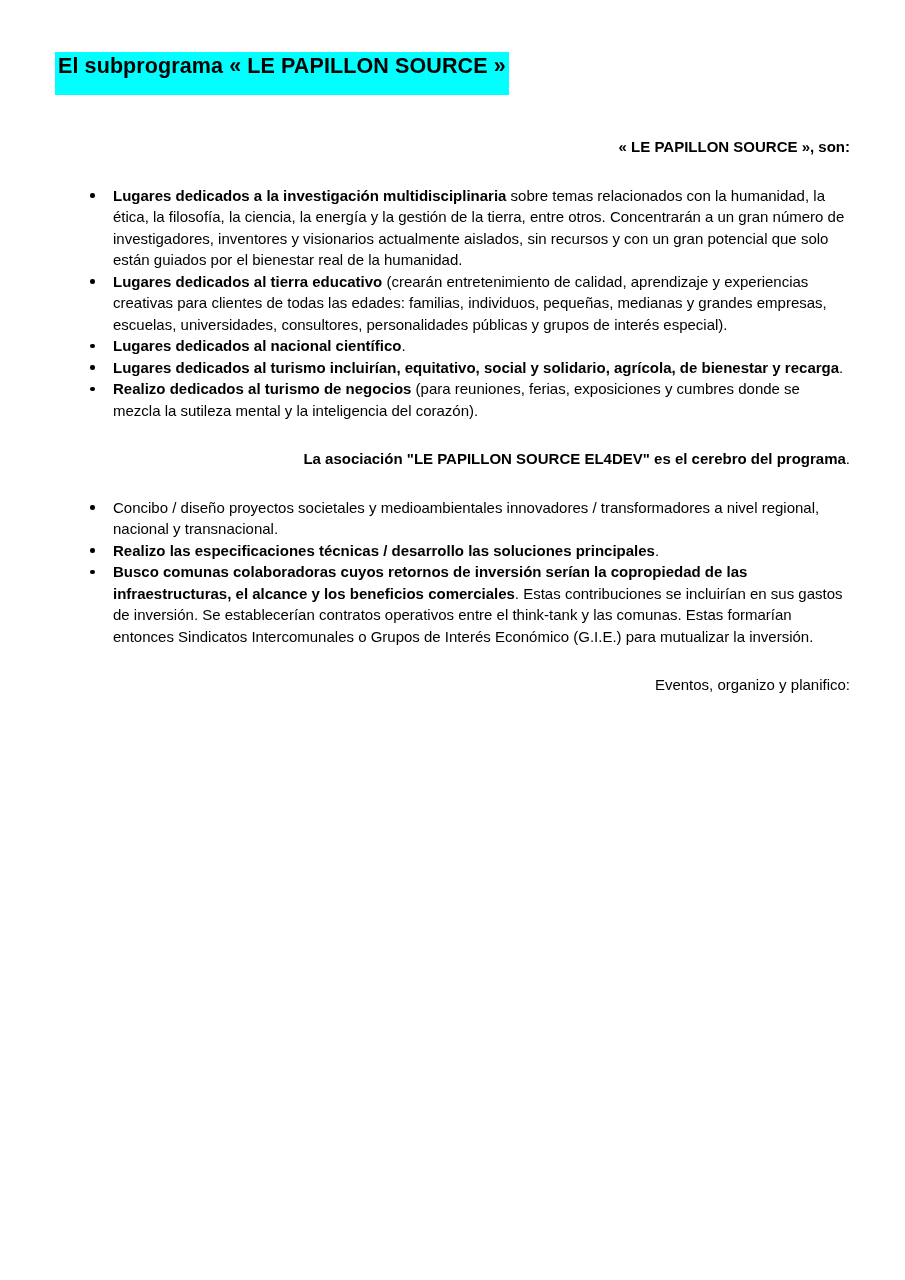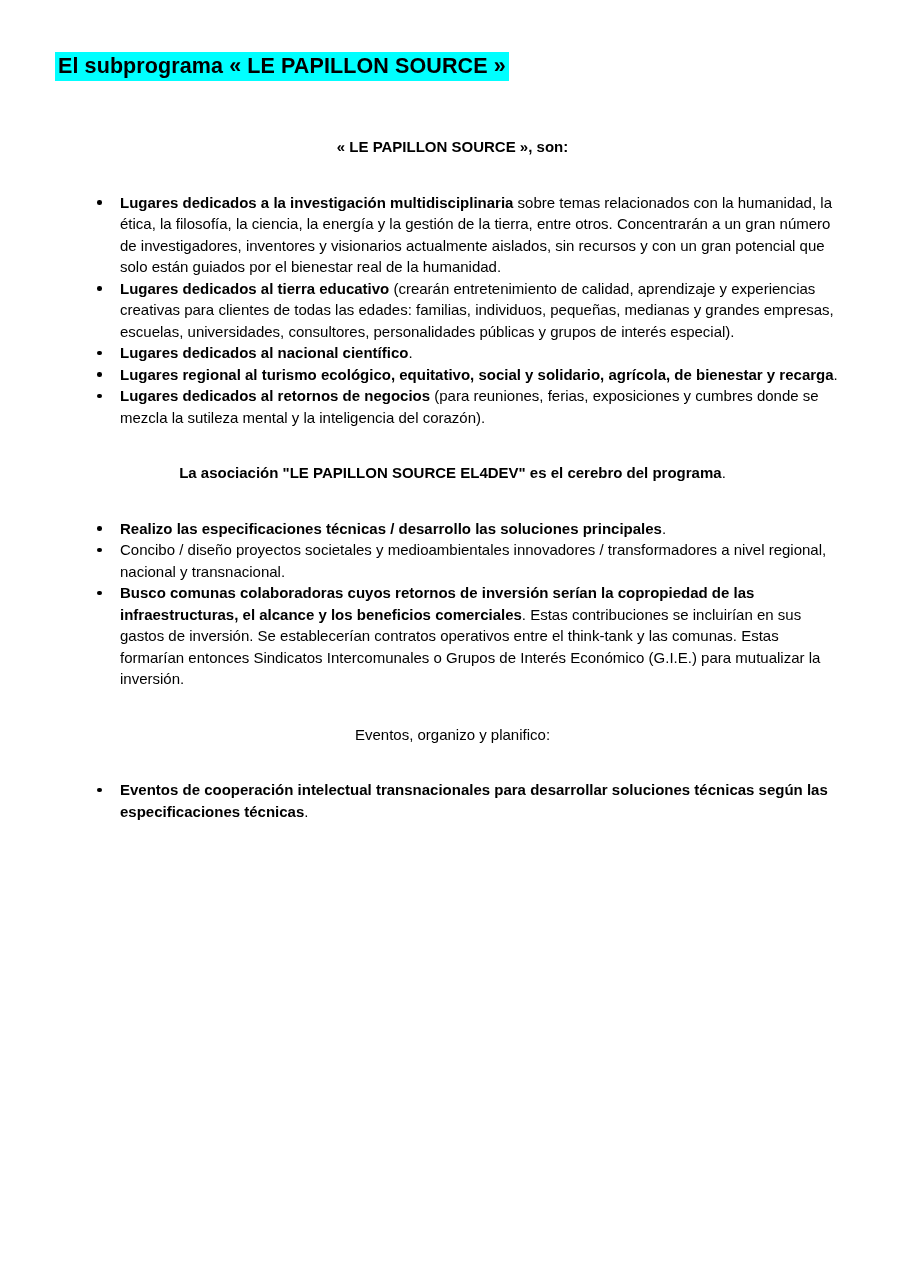--- a/index.html
+++ b/index.html
@@ -37,39 +37,39 @@
   .doc-title {
     font-size: 21.5px;
     font-weight: bold;
     line-height: 28px;
     margin: 0 0 0 0;
     letter-spacing: 0.1px;
     white-space: nowrap;
   }
   .doc-title .hl {
     background-color: #00ffff;
-    padding: 2px 3px 3px 3px;
+    padding: 2px 3px 17px 3px;
   }
 
   
   .para {
     font-size: 15px;
     line-height: 21.5px;
     margin: 0;
-    text-align: center;
+    text-align: right;
   }
   .para.bold { font-weight: bold; }
 
   .spacer-lg { height: 56px; }
   .spacer-md { height: 22px; }
 
   
   ul.bullets {
     list-style: none;
-    margin: 12px;
+    margin: 5px;
     padding: 0;
   }
   ul.bullets > li {
     position: relative;
     padding-left: 53px;
     font-size: 15px;
     line-height: 21.5px;
     margin: 0;
   }
   ul.bullets > li::before {
@@ -105,53 +105,50 @@
       <li>
         <b>Lugares dedicados a la investigación multidisciplinaria</b><span class="reg"> sobre temas relacionados con la humanidad, la ética, la filosofía, la ciencia, la energía y la gestión de la tierra, entre otros. Concentrarán a un gran número de investigadores, inventores y visionarios actualmente aislados, sin recursos y con un gran potencial que solo están guiados por el bienestar real de la humanidad.</span>
       </li>
       <li>
         <b>Lugares dedicados al tierra educativo</b><span class="reg"> (crearán entretenimiento de calidad, aprendizaje y experiencias creativas para clientes de todas las edades: familias, individuos, pequeñas, medianas y grandes empresas, escuelas, universidades, consultores, personalidades públicas y grupos de interés especial).</span>
       </li>
       <li>
         <b>Lugares dedicados al nacional científico</b><span class="reg">.</span>
       </li>
       <li>
-        <b>Lugares regional al turismo ecológico, equitativo, social y solidario, agrícola, de bienestar y recarga</b><span class="reg">.</span>
+        <b>Lugares dedicados al turismo incluirían, equitativo, social y solidario, agrícola, de bienestar y recarga</b><span class="reg">.</span>
       </li>
       <li>
-        <b>Lugares dedicados al retornos de negocios</b><span class="reg"> (para reuniones, ferias, exposiciones y cumbres donde se mezcla la sutileza mental y la inteligencia del corazón).</span>
+        <b>Realizo dedicados al turismo de negocios</b><span class="reg"> (para reuniones, ferias, exposiciones y cumbres donde se mezcla la sutileza mental y la inteligencia del corazón).</span>
       </li>
     </ul>
 
     <div class="spacer-md"></div>
 
     <p class="para">
       <b>La asociación "LE PAPILLON SOURCE EL4DEV" es el cerebro del programa</b><span class="reg">.</span>
     </p>
 
     <div class="spacer-md"></div>
 
     <ul class="bullets">
       <li>
-        <b>Realizo las especificaciones técnicas / desarrollo las soluciones principales</b><span class="reg">.</span>
+        <b></b><span class="reg">Concibo / diseño proyectos societales y medioambientales innovadores / transformadores a nivel regional, nacional y transnacional.</span>
       </li>
       <li>
-        <b></b><span class="reg">Concibo / diseño proyectos societales y medioambientales innovadores / transformadores a nivel regional, nacional y transnacional.</span>
+        <b>Realizo las especificaciones técnicas / desarrollo las soluciones principales</b><span class="reg">.</span>
       </li>
       <li>
         <b>Busco comunas colaboradoras cuyos retornos de inversión serían la copropiedad de las infraestructuras, el alcance y los beneficios comerciales</b><span class="reg">. Estas contribuciones se incluirían en sus gastos de inversión. Se establecerían contratos operativos entre el think-tank y las comunas. Estas formarían entonces Sindicatos Intercomunales o Grupos de Interés Económico (G.I.E.) para mutualizar la inversión.</span>
       </li>
     </ul>
 
     <div class="spacer-md"></div>
 
     <p class="para">Eventos, organizo y planifico:</p>
 
     <div class="spacer-md"></div>
 
     <ul class="bullets">
-      <li>
-        <b>Eventos de cooperación intelectual transnacionales para desarrollar soluciones técnicas según las especificaciones técnicas</b><span class="reg">.</span>
-      </li>
     </ul>
 
   </div>
 </div>
 
 </body></html>

